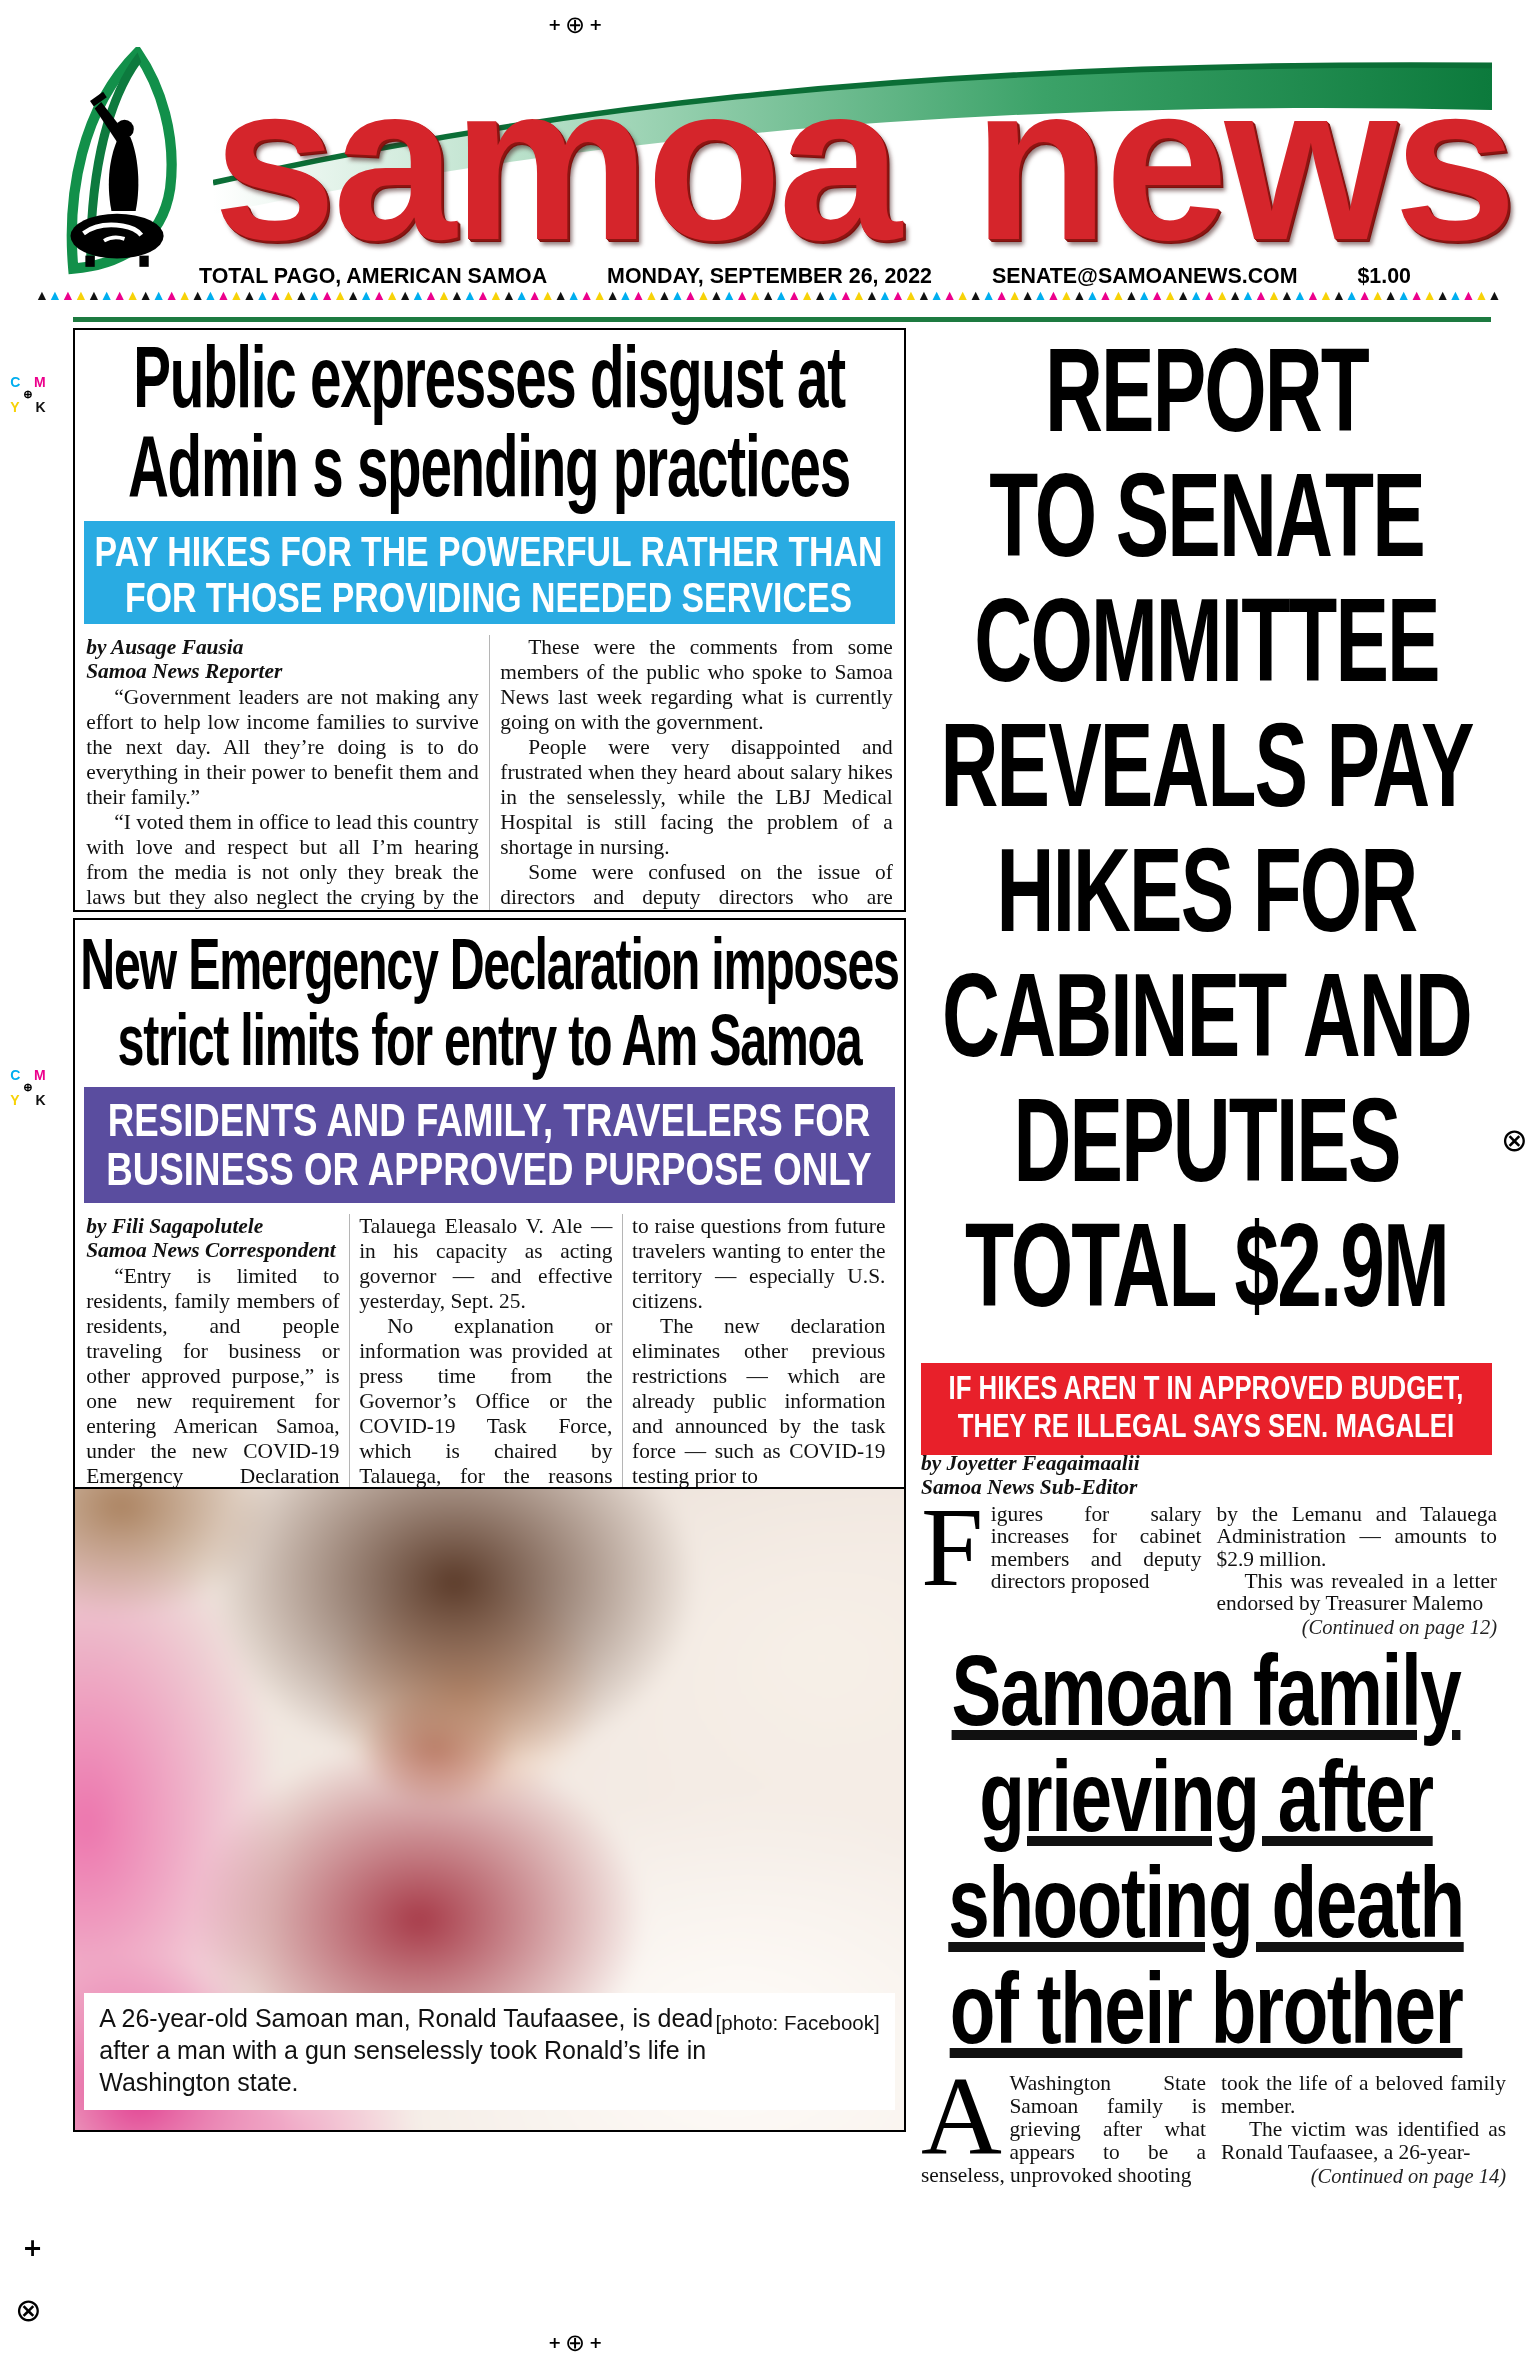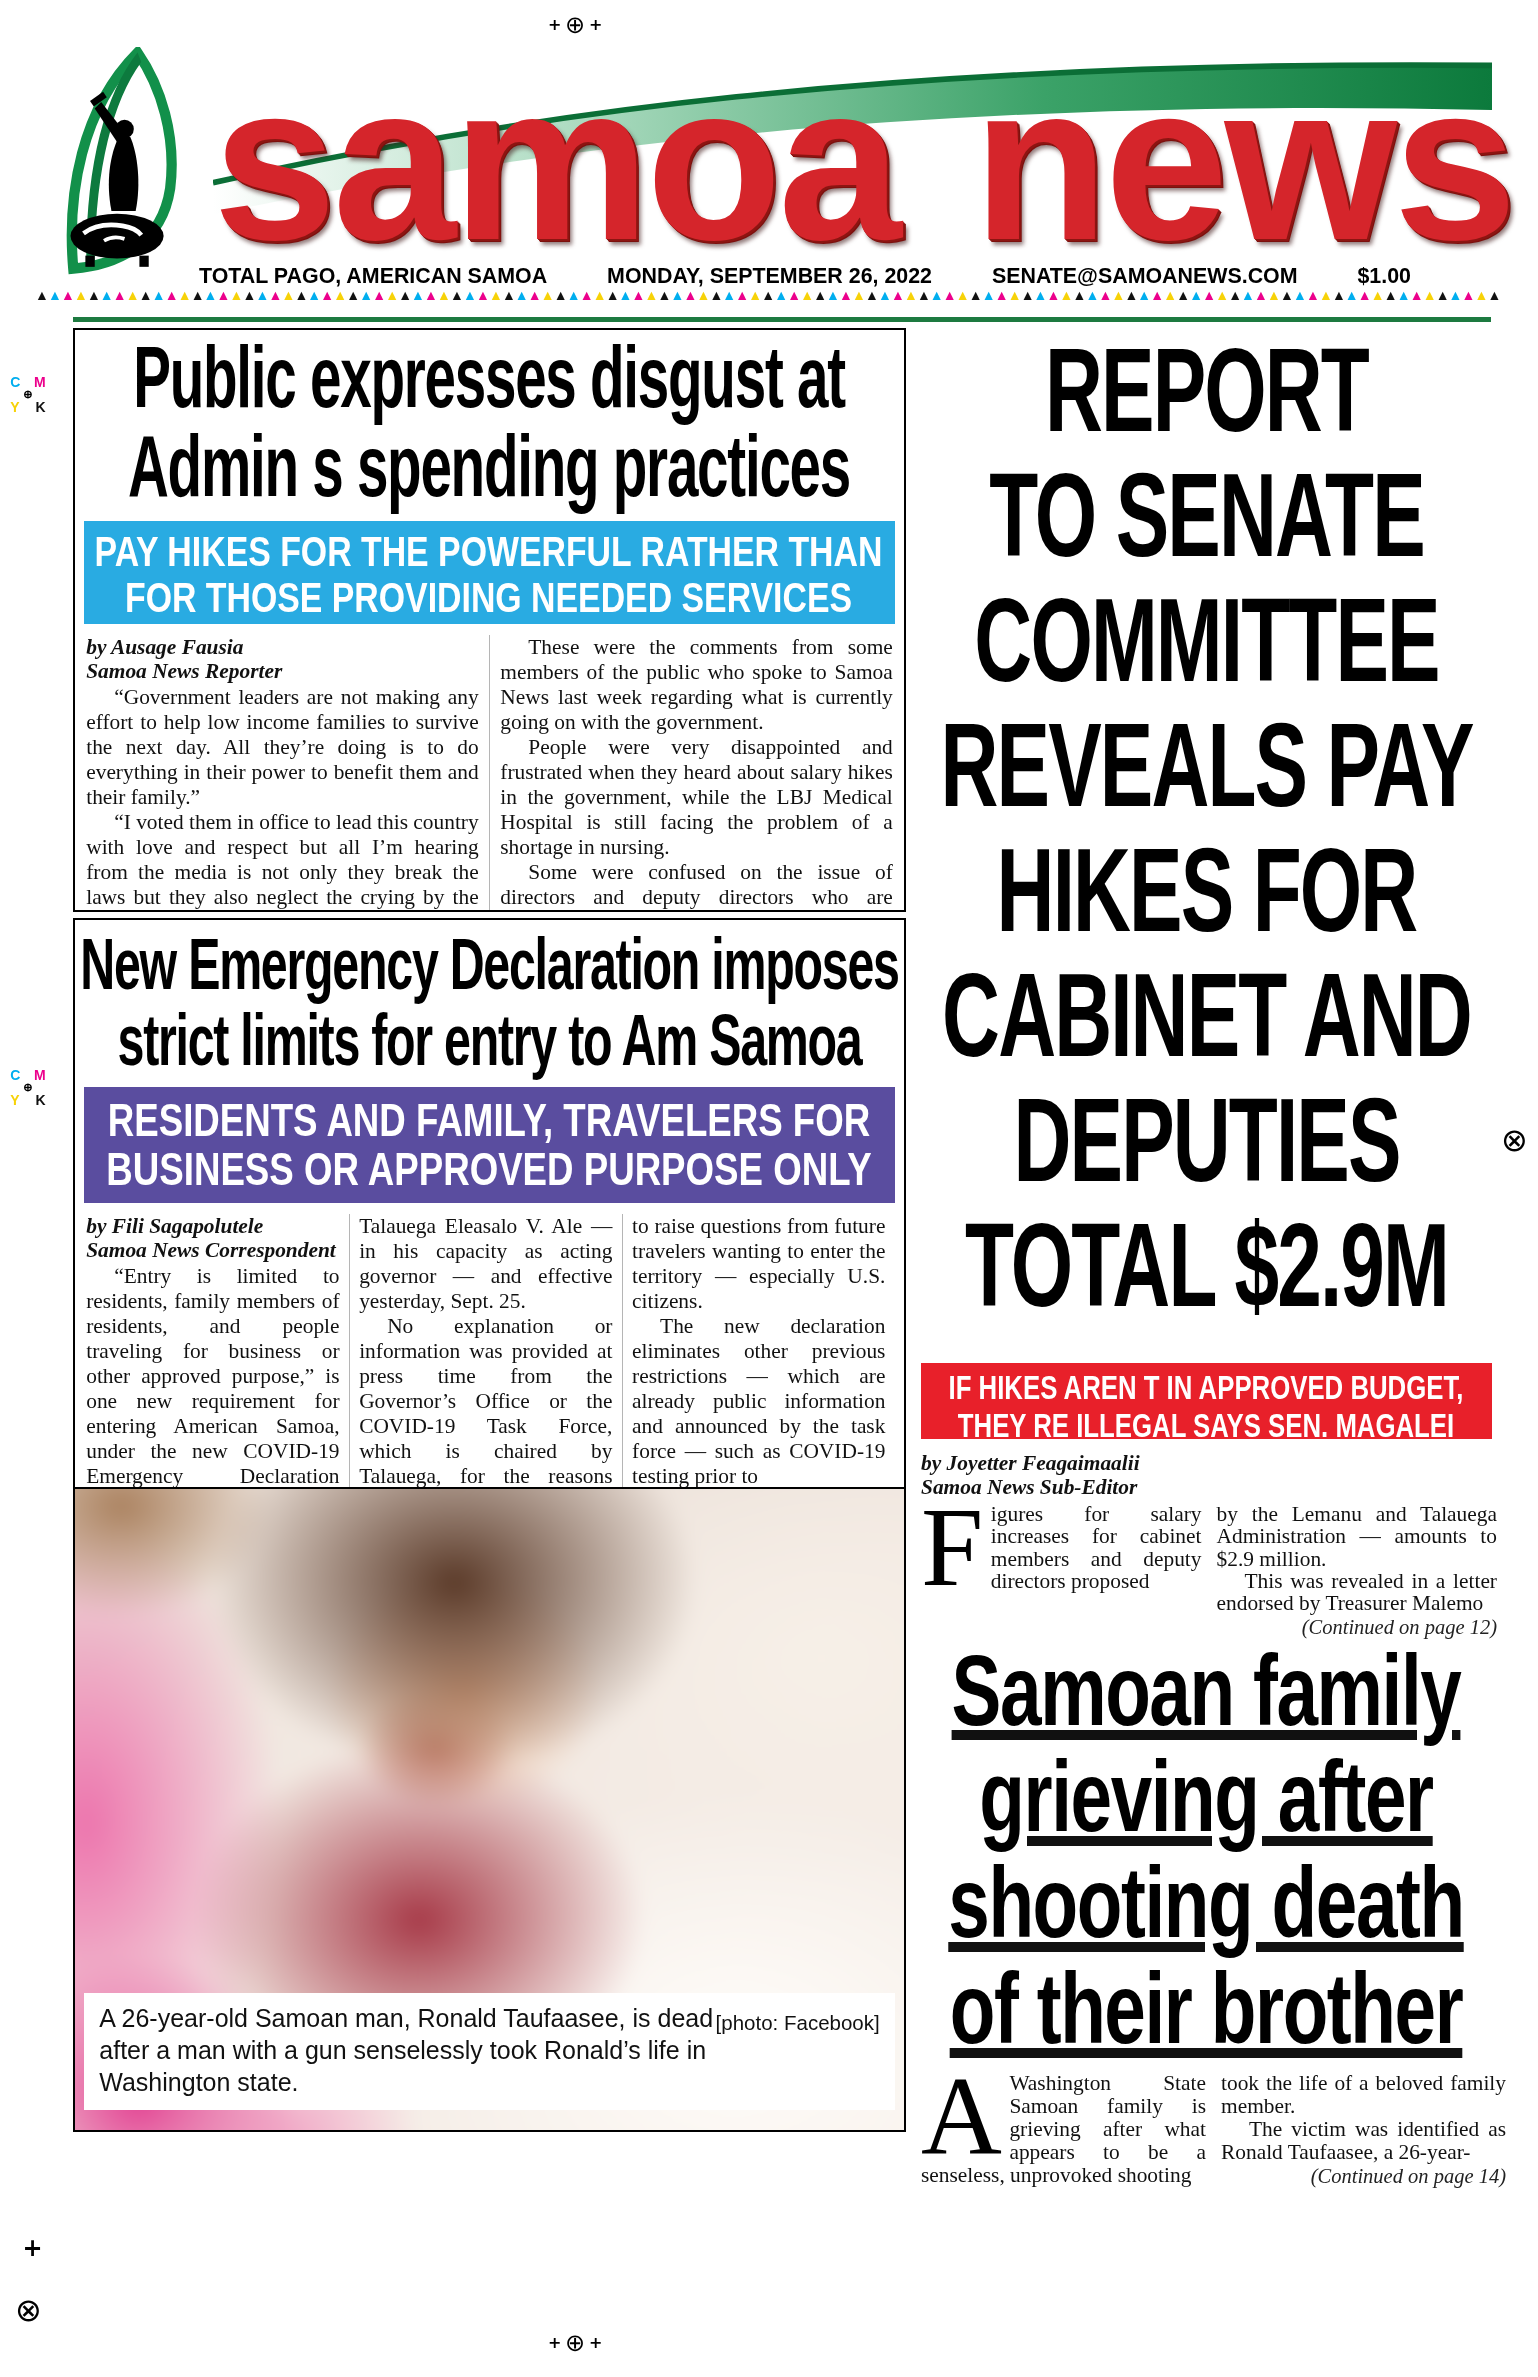--- a/index.html
+++ b/index.html
@@ -85,21 +85,21 @@
       linear-gradient(160deg,#eadfd6 0%,#f2e9e2 40%,#f7f0ea 100%);
   }
   .caption{position:absolute;left:9.3px;right:9.3px;bottom:20.5px;background:#fff;padding:9.3px 15px 11.2px;
     font:25px/32px "Liberation Sans",sans-serif;color:#111;}
   .caption .cap-text{text-indent:24px;display:inline;}
   .caption .credit{float:right;font-size:20.5px;margin-top:4.7px;}
   
   .senate-hl{position:absolute;left:921px;top:328px;width:571px;}
   .sqS{width:839px;margin-left:-134px;transform:scaleX(0.68);}
   .sqS .s-line{font-size:118px;line-height:125px;letter-spacing:-2.8px;color:#000;}
-  .banner-red{position:absolute;left:921px;top:1363px;width:571px;height:76px;background:#E8202A;color:#fff;padding-top:4.7px;box-sizing:border-box;}
+  .banner-red{position:absolute;left:921px;top:1363px;width:571px;height:92px;background:#E8202A;color:#fff;padding-top:4.7px;box-sizing:border-box;}
   .sqB3{width:746px;margin-left:-88px;transform:scaleX(0.758);}
   .sqB3 .bl{font-size:34px;line-height:38px;}
   .senate-body{position:absolute;left:921px;top:1451px;width:576px;font:21.4px/22.4px "Liberation Serif",serif;text-align:justify;}
   .senate-body .byline{font:italic 700 21.4px/24px "Liberation Serif",serif;}
   .mini-cols{display:flex;gap:15px;margin-top:3.7px;}
   .mini-cols .mcol{flex:1;}
   .dropcap{float:left;font:400 112px/89px "Liberation Serif",serif;padding-right:7.5px;color:#000;}
   .grieving-hl{position:absolute;left:921px;top:1637px;width:571px;text-decoration:underline;}
   .sqG{width:764px;margin-left:-97px;transform:scaleX(0.747);}
   .sqG .g-line{font-size:100px;line-height:106px;letter-spacing:-1.9px;color:#000;}
@@ -209,21 +209,21 @@
       <div class="colA">
         <div class="byline">
           <div>by Ausage Fausia</div>
           <div>Samoa News Reporter</div>
         </div>
         <p class="para">“Government leaders are not making any effort to help low income families to survive the next day. All they’re doing is to do everything in their power to benefit them and their family.”</p>
         <p class="para">“I voted them in office to lead this country with love and respect but all I’m hearing from the media is not only they break the laws but they also neglect the crying by the poor. They’re evil and selfish.”</p>
       </div>
       <div class="colB">
         <p class="para">These were the comments from some members of the public who spoke to Samoa News last week regarding what is currently going on with the government.</p>
-        <p class="para">People were very disappointed and frustrated when they heard about salary hikes in the government, while the LBJ Medical Hospital is still facing the problem of a shortage in nursing.</p>
+        <p class="para">People were very disappointed and frustrated when they heard about salary hikes in the senselessly, while the LBJ Medical Hospital is still facing the problem of a shortage in nursing.</p>
         <p class="para">Some were confused on the issue of directors and deputy directors who are already being paid</p>
 
       </div>
     </div>
   </section>
 
   <section class="art2">
     <div class="sq sq2">
       <span class="hl-line">New Emergency Declaration imposes</span>
       <span class="hl-line">strict limits for entry to Am Samoa</span>

